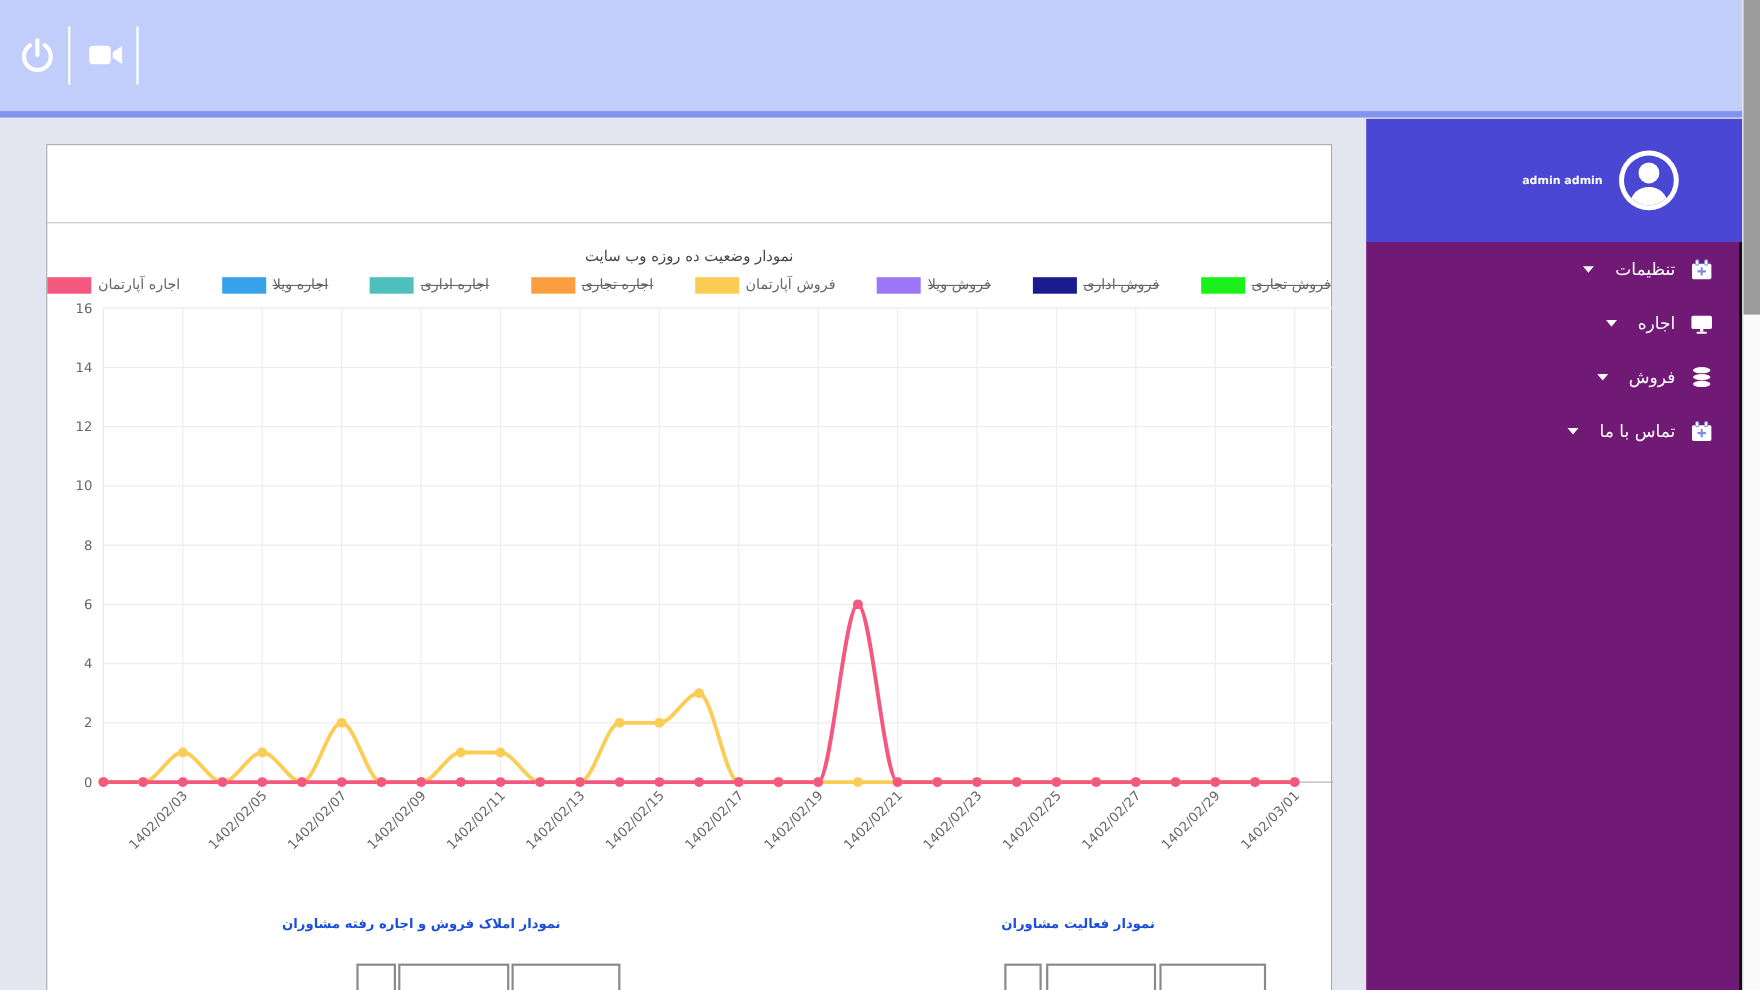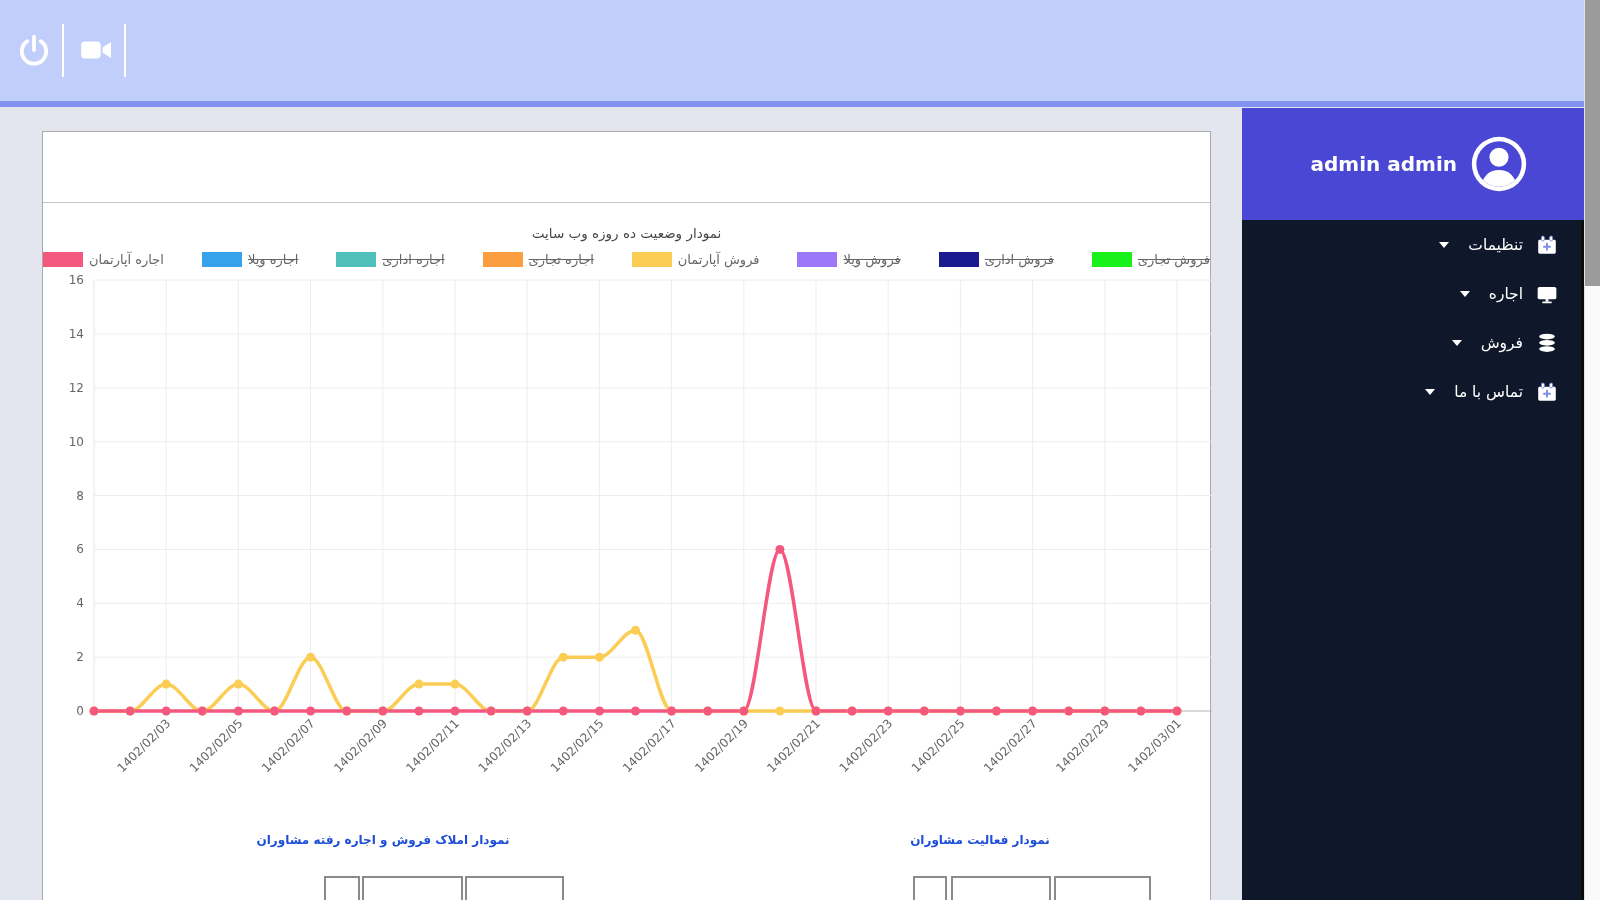--- a/index.html
+++ b/index.html
@@ -39,24 +39,24 @@
 
   .bottom-title { position:absolute; width:360px; text-align:center; top:701px;
                   font-size:12px; font-weight:600; color:#1d4ed8; direction:rtl; }
   .mini-box { position:absolute; top:744px; height:26px; background:#fff;
               border:2px solid #8a8a8a; }
 
   
   .user-panel { position:absolute; left:1242px; top:108px; width:342px; height:112px;
                 background:#4a47d5; display:flex; align-items:center;
                 justify-content:flex-end; gap:13px; padding-right:56px; }
-  .user-name { color:#fff; font-size:20px; font-weight:bold; }
+  .user-name { color:#fff; font-size:10px; font-weight:bold; }
 
   .menu { position:absolute; left:1242px; top:220px; width:342px; height:680px;
-          background:#0f172a; border-right:3px solid #0c0c0c; }
+          background:#701a75; border-right:3px solid #0c0c0c; }
   .menu-item { direction:rtl; display:flex; align-items:center; height:49px;
                padding-right:23px; color:#fff; cursor:pointer; }
   .menu-item .mi-icon { width:22px; height:22px; flex:0 0 22px; margin-left:13px; }
   .menu-item .mi-label { font-size:15.5px; margin-left:19px; white-space:nowrap; }
   .caret { width:0; height:0; border-left:5.5px solid transparent;
            border-right:5.5px solid transparent; border-top:6.5px solid #ffffff; }
 </style>
 </head>
 <body>
 

